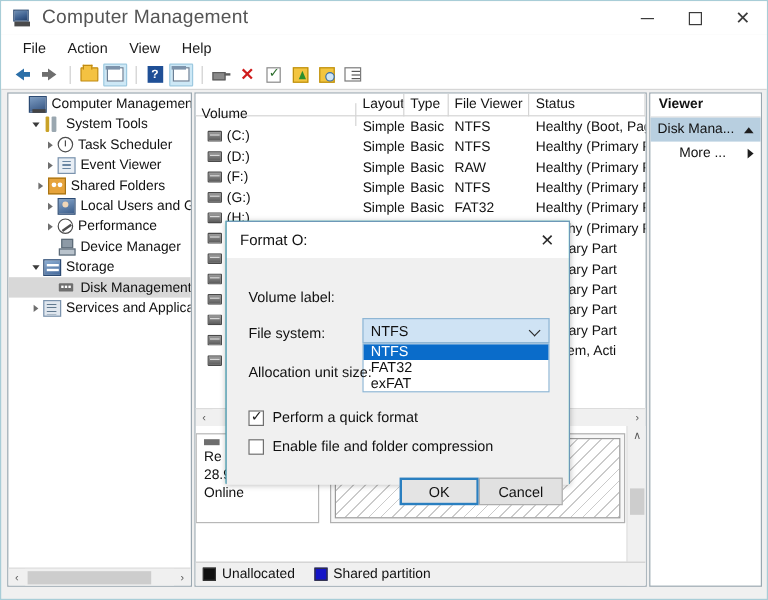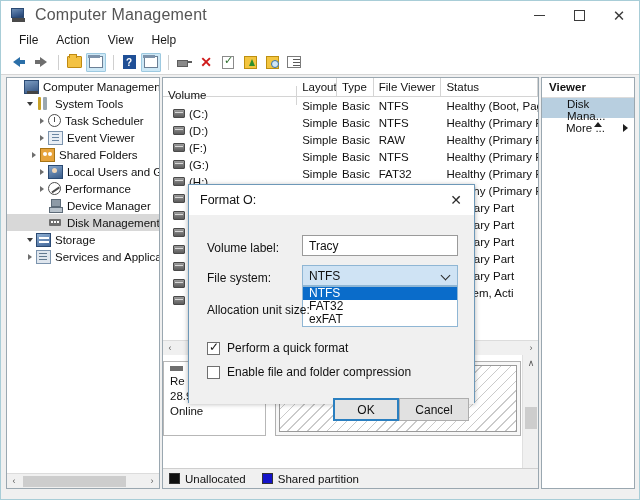--- a/index.html
+++ b/index.html
@@ -219,21 +219,21 @@
 
   
   .pane-actions {
     position:absolute; left:540px; top:76px; width:94px; height:412px;
     background:#ffffff; border:1px solid #9aa7b0; overflow:hidden;
   }
   .act-title { height:20px; padding:3px 0 0 7px; font-weight:bold; font-size:11.5px;
                border-bottom:1px solid #dcdcdc; background:#fff; }
   .act-head {
     height:20px; background:#b8cfe0; display:flex; align-items:center;
-    padding:0 6px 0 25px; font-size:11.5px; justify-content:space-between;flex-direction:column;
+    padding:0 6px 0 6px; font-size:11.5px; justify-content:space-between;
   }
   .caret-up { width:0;height:0;border-left:4px solid transparent;border-right:4px solid transparent;border-bottom:5px solid #1e1e1e; }
   .caret-r  { width:0;height:0;border-top:4px solid transparent;border-bottom:4px solid transparent;border-left:5px solid #1e1e1e; }
   .act-item { height:20px; display:flex; align-items:center; justify-content:space-between;
               padding:0 6px 0 24px; font-size:11.5px; }
 
   
   .dialog {
     position:absolute; left:187px; top:183px; width:287px; height:219px;
     background:#14b8a6; border:1px solid #6d98b8;
@@ -397,31 +397,31 @@
             <span class="chev-r"></span>
           </span>
           <span class="ticon ti-perf"></span>
           <span class="tlabel">Performance</span>
         </div>
         <div class="tree-row" style="padding-left: 28px;">
           <span class="tw"></span>
           <span class="ticon ti-dev"></span>
           <span class="tlabel">Device Manager</span>
         </div>
+        <div class="tree-row" style="padding-left: 16px;">
+          <span class="tw">
+            <span class="chev-d"></span>
+          </span>
+          <span class="ticon ti-stor"></span>
+          <span class="tlabel">Storage</span>
+        </div>
         <div class="tree-row sel" style="padding-left: 28px;">
           <span class="tw"></span>
           <span class="ticon ti-dm"></span>
           <span class="tlabel">Disk Management</span>
-        </div>
-        <div class="tree-row" style="padding-left: 16px;">
-          <span class="tw">
-            <span class="chev-d"></span>
-          </span>
-          <span class="ticon ti-stor"></span>
-          <span class="tlabel">Storage</span>
         </div>
         <div class="tree-row" style="padding-left: 16px;">
           <span class="tw">
             <span class="chev-r"></span>
           </span>
           <span class="ticon ti-svc"></span>
           <span class="tlabel">Services and Applicatio</span>
         </div>
       </div>
     <div class="tree-hscroll">
@@ -621,21 +621,20 @@
   </div>
 
   <div class="dialog">
     <div class="dlg-title">
       <span>Format O:</span>
       <span class="dlg-close">✕</span>
     </div>
     <div class="dlg-body">
 
       <div class="dlg-label" style="left:18px; top:26px;">Volume label:</div>
-      <div class="dlg-input" style="left:113px; top:20px; width:156px;">Tracy</div>
 
       <div class="dlg-label" style="left:18px; top:56px;">File system:</div>
       <div class="dlg-combo" style="left:113px; top:50px; width:156px;">
         <span>NTFS</span>
         <span class="combo-caret"></span>
       </div>
       <div class="combo-list" style="left:113px; top:71px; width:156px;">
         <div class="combo-opt sel">NTFS</div>
         <div class="combo-opt">FAT32</div>
         <div class="combo-opt">exFAT</div>

